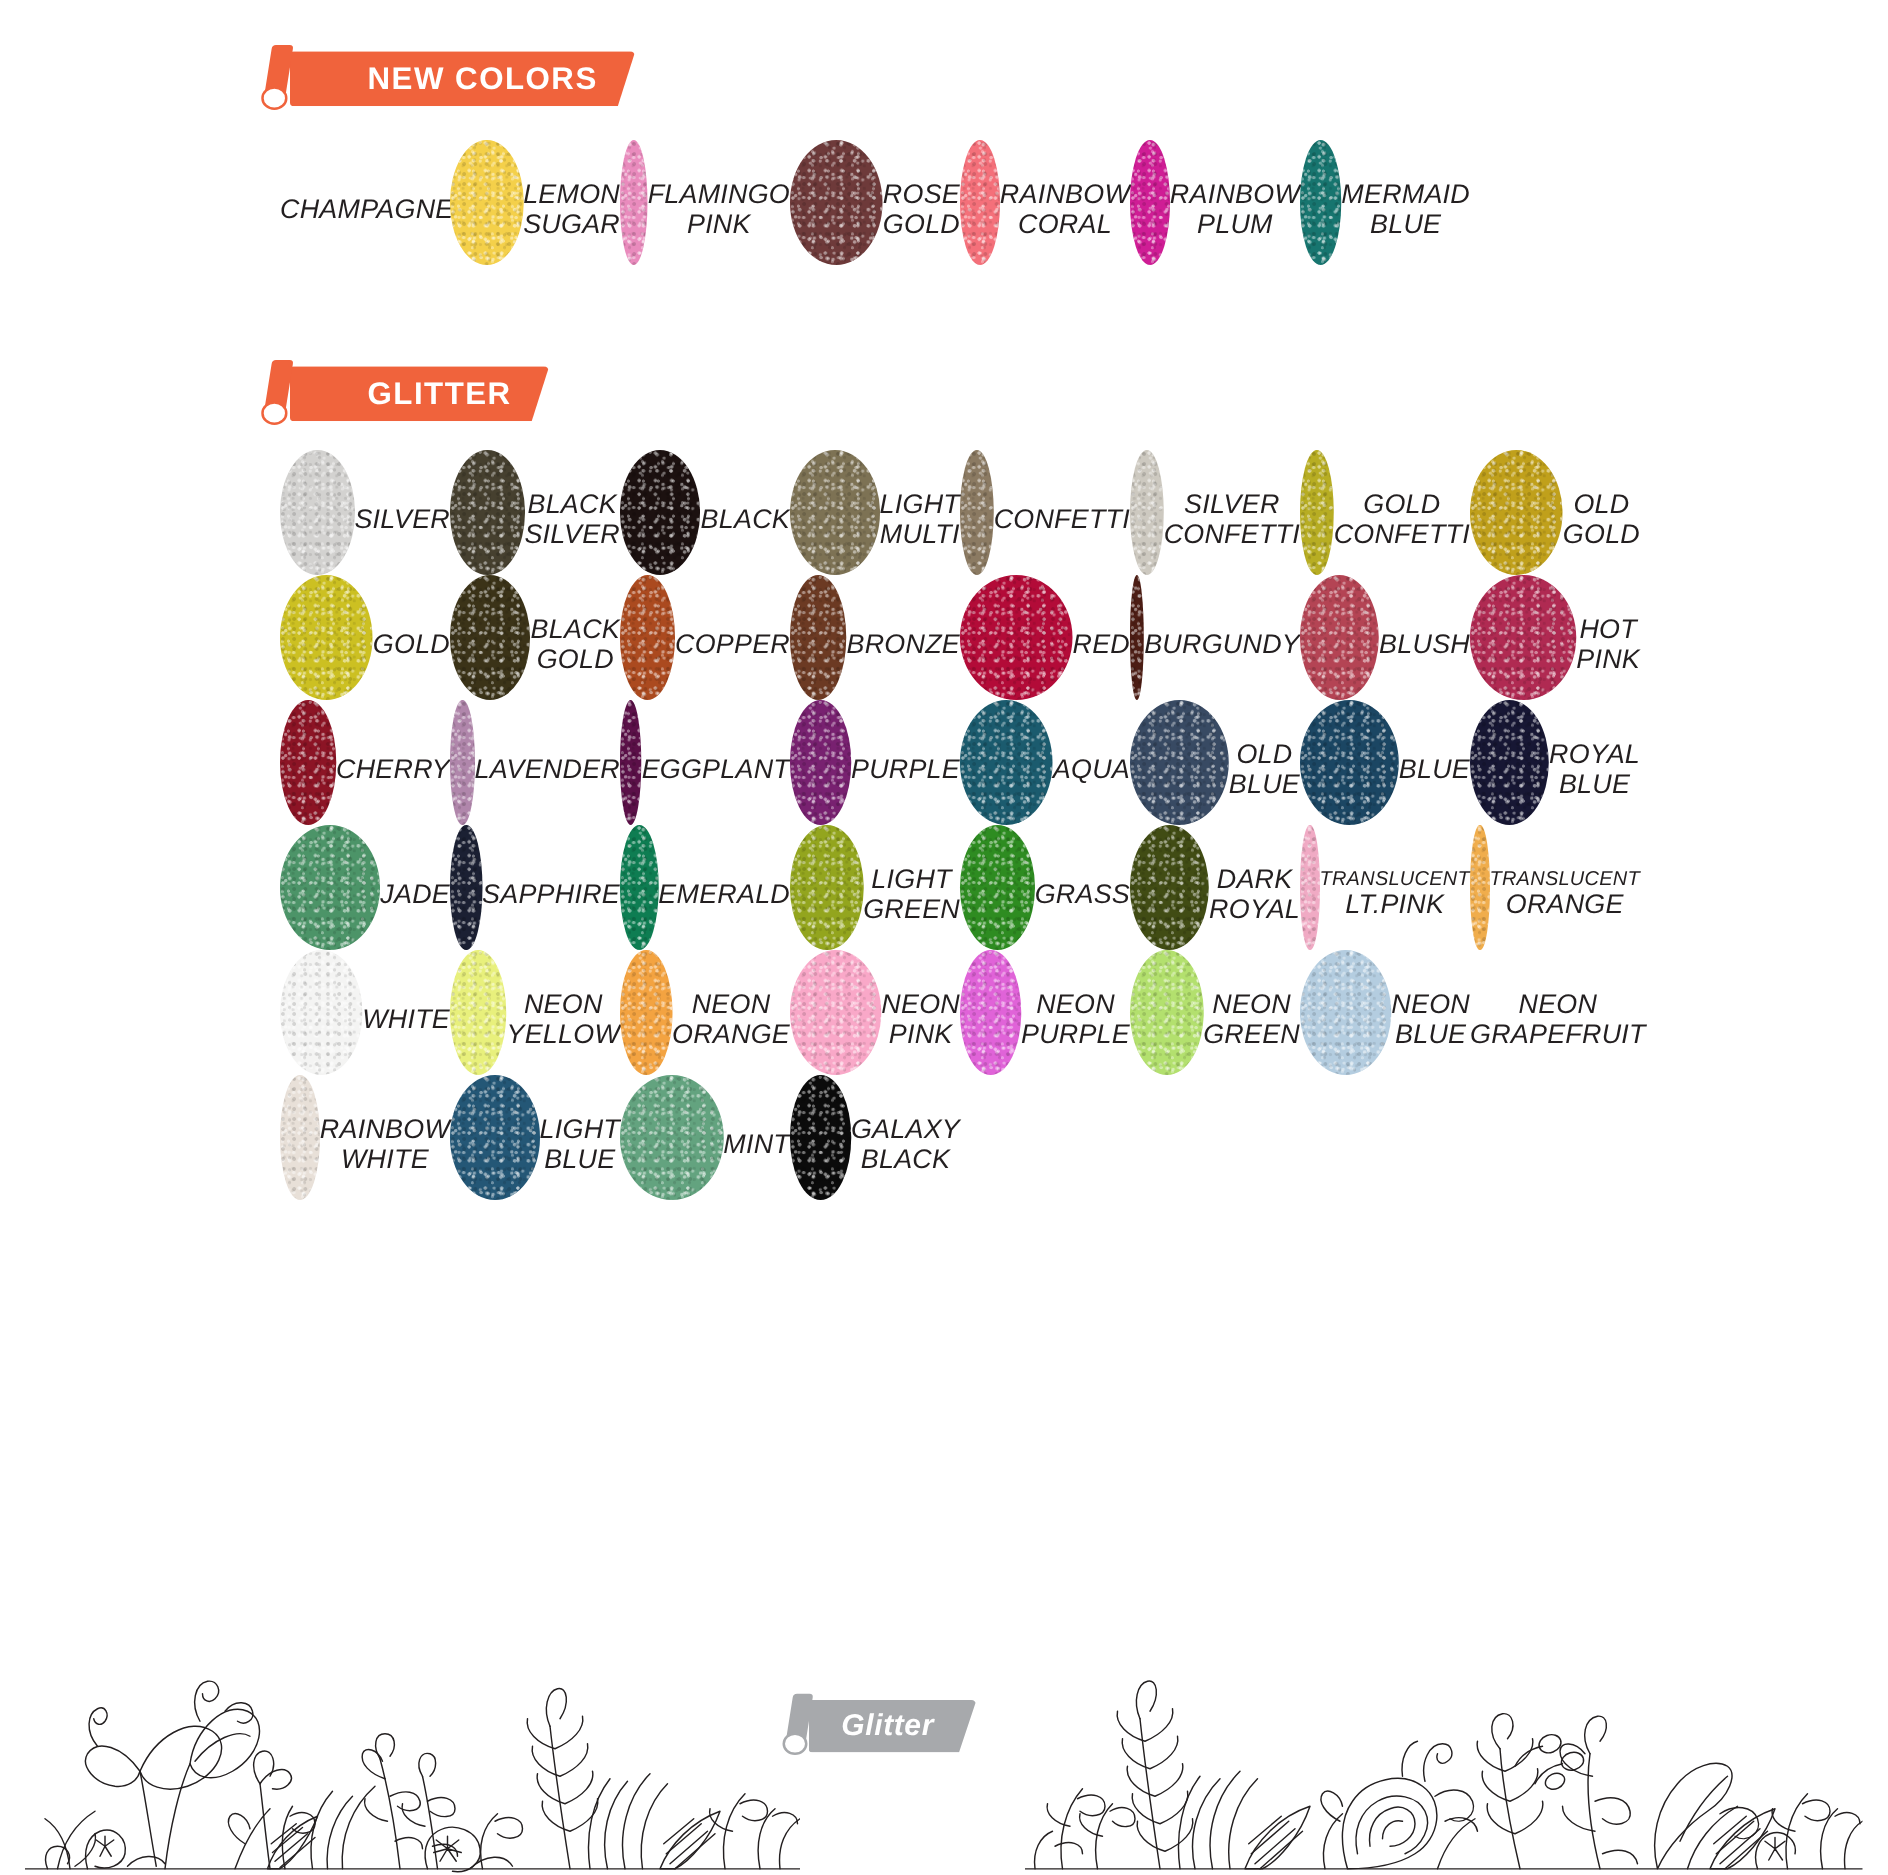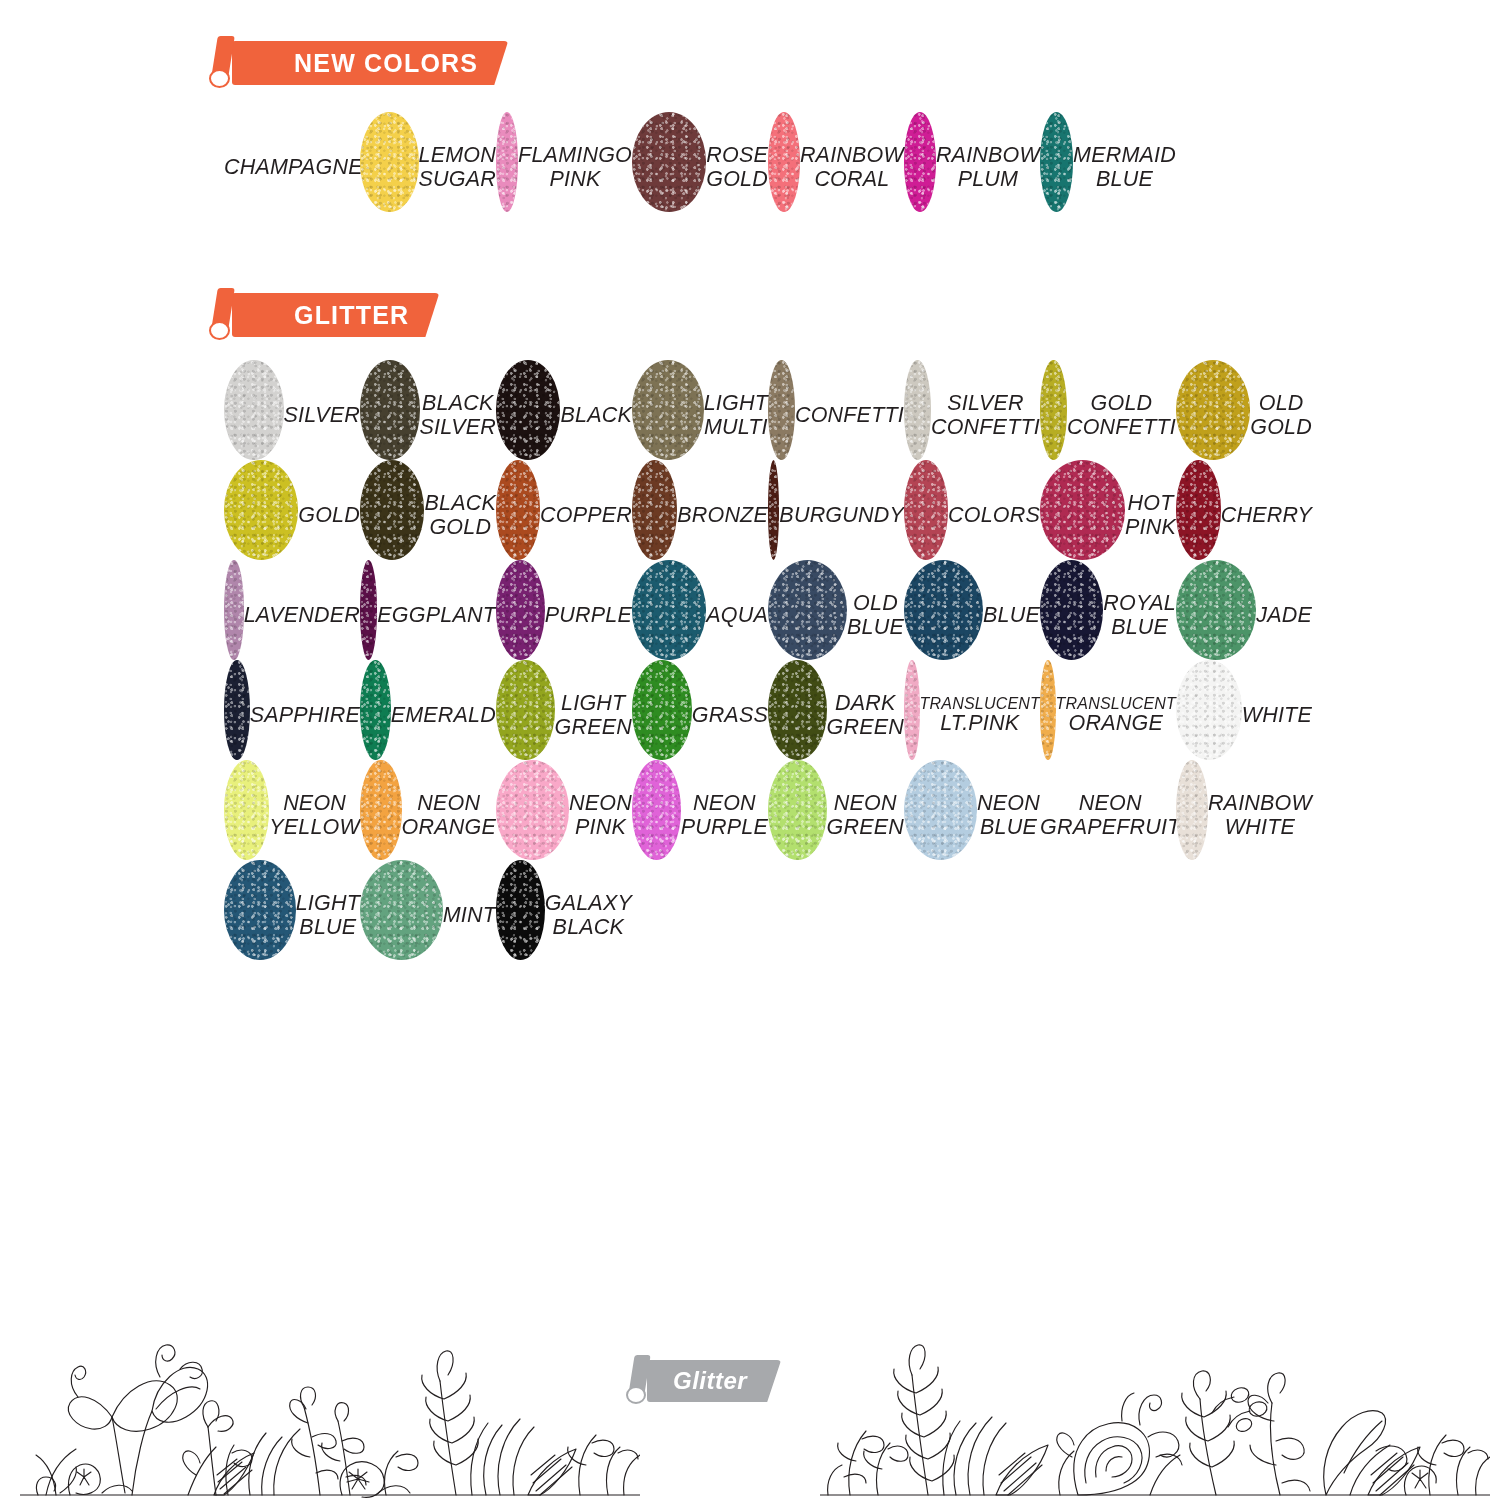--- a/index.html
+++ b/index.html
@@ -272,26 +272,30 @@
   </div>
   <div class="swatch-cell">
     <div class="swatch-dot" style="background:#ab4a1f"></div>
     <div class="swatch-label">COPPER</div>
   </div>
   <div class="swatch-cell">
     <div class="swatch-dot" style="background:#6c3a23"></div>
     <div class="swatch-label">BRONZE</div>
   </div>
   <div class="swatch-cell">
+    <div class="swatch-dot" style="background:#b30b38"></div>
+    <div class="swatch-label">RED</div>
+  </div>
+  <div class="swatch-cell">
     <div class="swatch-dot" style="background:#4c1d14"></div>
     <div class="swatch-label">BURGUNDY</div>
   </div>
   <div class="swatch-cell">
     <div class="swatch-dot" style="background:#b44454"></div>
-    <div class="swatch-label">COLORS</div>
+    <div class="swatch-label">BLUSH</div>
   </div>
   <div class="swatch-cell">
     <div class="swatch-dot" style="background:#b02a52"></div>
     <div class="swatch-label">HOT
 PINK</div>
   </div>
 
   <div class="swatch-cell">
     <div class="swatch-dot" style="background:#8c1425"></div>
     <div class="swatch-label">CHERRY</div>
@@ -344,21 +348,21 @@
     <div class="swatch-label">LIGHT
 GREEN</div>
   </div>
   <div class="swatch-cell">
     <div class="swatch-dot" style="background:#2e8c21"></div>
     <div class="swatch-label">GRASS</div>
   </div>
   <div class="swatch-cell">
     <div class="swatch-dot" style="background:#414c14"></div>
     <div class="swatch-label">DARK
-GREEN</div>
+ROYAL</div>
   </div>
   <div class="swatch-cell">
     <div class="swatch-dot" style="background:#f0aac4"></div>
     <div class="swatch-label small-prefix">
       <span>TRANSLUCENT</span>
       <span class="big">LT.PINK</span>
     </div>
   </div>
   <div class="swatch-cell">
     <div class="swatch-dot" style="background:#f0ad4c"></div>

